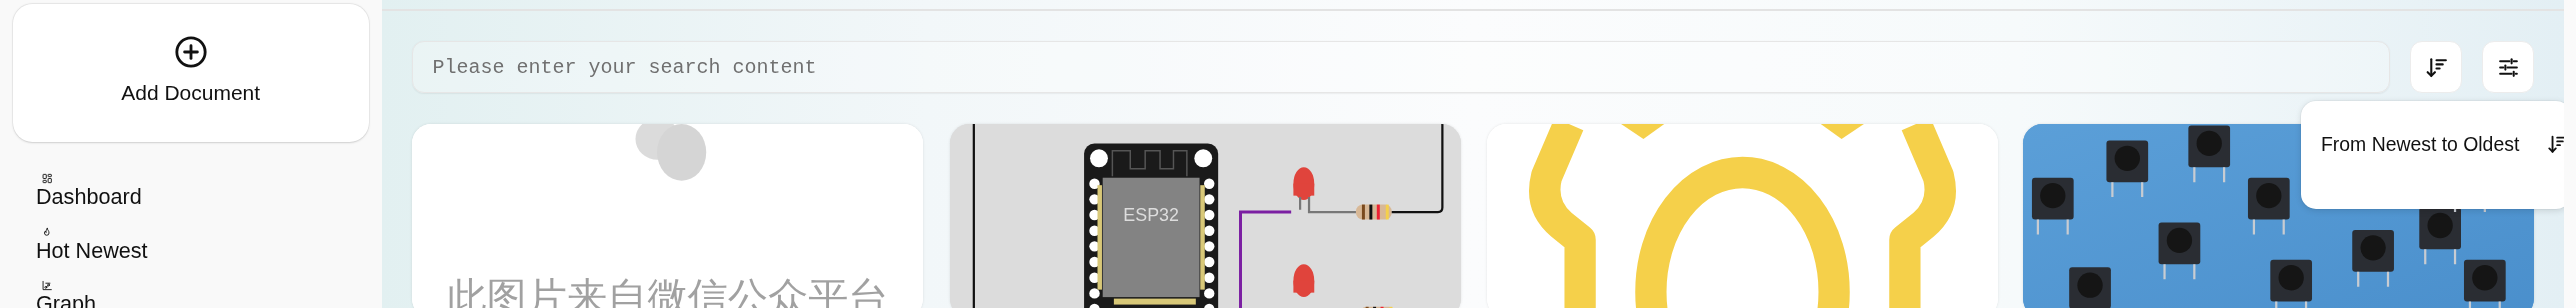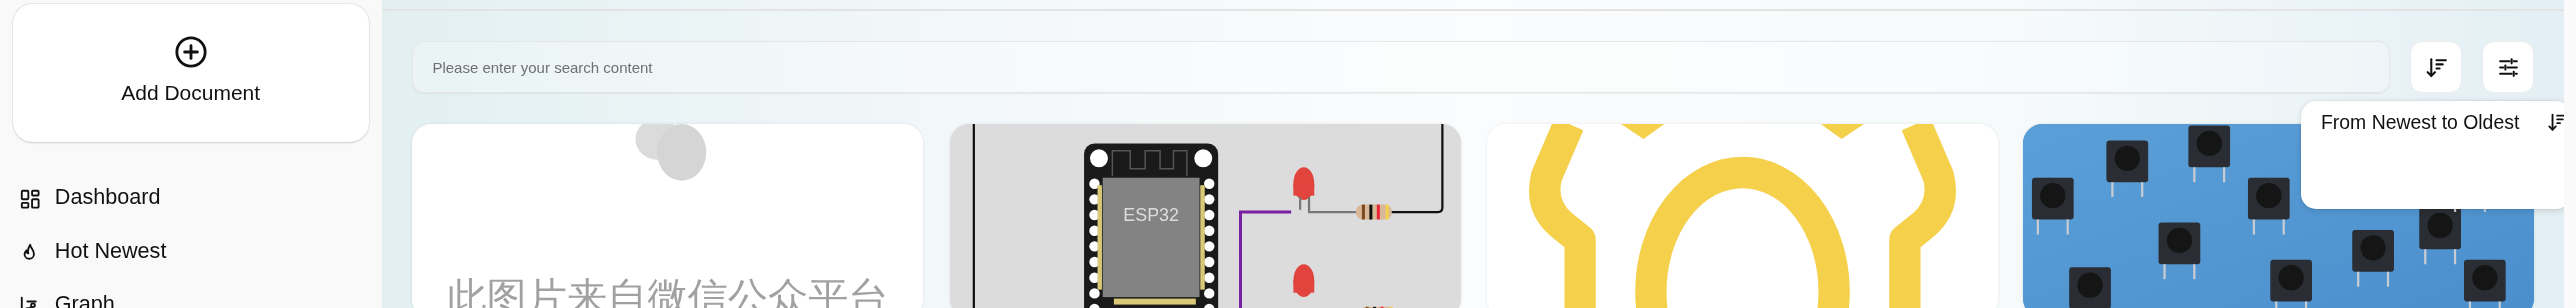--- a/index.html
+++ b/index.html
@@ -18,22 +18,23 @@
   .add-doc {
     position: absolute; left: 12.7px; top: 3.7px; width: 356px; height: 138px;
     background: #fff; border-radius: 19.4px;
     box-shadow: 0 0.7px 2.2px rgba(0,0,0,0.14), 0 0 0 0.7px rgba(0,0,0,0.05);
     display: flex; flex-direction: column; align-items: center; justify-content: center;
     cursor: pointer;
   }
   .add-doc .plus-icon { width: 34px; height: 34px; margin-top: -4.5px; margin-bottom: 12px; }
   .add-doc .label { font-size: 21px; color: #111; }
   .nav-item {
-    position: absolute; left: 19px; height: 37px; display: flex; align-items: flex-end;
+    position: absolute; left: 36px; height: 37px; display: flex; align-items: flex-start;
     cursor: pointer;
+    flex-direction: column;
   }
   .nav-item .icon { width: 22.4px; height: 22.4px; margin-right: 13.4px; }
   .nav-item .label { font-size: 21.6px; color: #111; }
 
   
   .main {
     position: absolute; left: 382px; top: 0; width: 2182px; height: 309px;
     background: linear-gradient(90deg, #e2f0f1 0%, #f2f7f9 25%, #fbfcfd 50%, #f6fafb 75%, #e3eff4 100%);
     overflow: hidden;
   }
@@ -45,22 +46,22 @@
   }
   .search {
     position: absolute; left: 30px; top: 41px; width: 1978px; height: 52px;
     border-radius: 12px; border: 1.5px solid #e6e6e6;
     background: rgba(255,255,255,0.25);
     box-shadow: 0 0.7px 1.5px rgba(0,0,0,0.06);
     display: flex; align-items: center; padding-left: 19.4px;
   }
   .search input {
     border: none; outline: none; background: transparent; width: 100%;
-    font-family: Liberation Sans, sans-serif;
-    font-size: 15px; color: #333;
+    font-family: Liberation Mono, monospace;
+    font-size: 20px; color: #333;
   }
   .search input::placeholder { color: #707070; }
   .tool-btn {
     position: absolute; top: 41px; width: 52px; height: 52px;
     background: #fff; border-radius: 12px; border: 1.5px solid #ececec;
     display: flex; align-items: center; justify-content: center; cursor: pointer;
   }
   .tool-btn svg { width: 25px; height: 25px; }
 
   
@@ -74,21 +75,21 @@
 
   
   .dropdown {
     position: absolute; left: 2301px; top: 101px; width: 270px; height: 108px;
     background: #fff; border-radius: 15px;
     box-shadow: 0 1.5px 6px rgba(0,0,0,0.12), 0 0 0 0.7px rgba(0,0,0,0.04);
     z-index: 10;
   }
   .dd-item {
     position: absolute; left: 20px; right: 3px; height: 45px;
-    display: flex; align-items: flex-start; justify-content: space-between; cursor: pointer;
+    display: flex; align-items: flex-end; justify-content: space-between; cursor: pointer;
   }
   .dd-item .label { font-size: 19.4px; color: #111; }
   .dd-item svg { width: 22.4px; height: 22.4px; }
 </style>
 </head>
 <body>
 
 <aside class="sidebar">
   <div class="add-doc">
     <svg class="plus-icon" viewBox="0 0 24 24" fill="none" stroke="#111" stroke-width="2" stroke-linecap="round">

